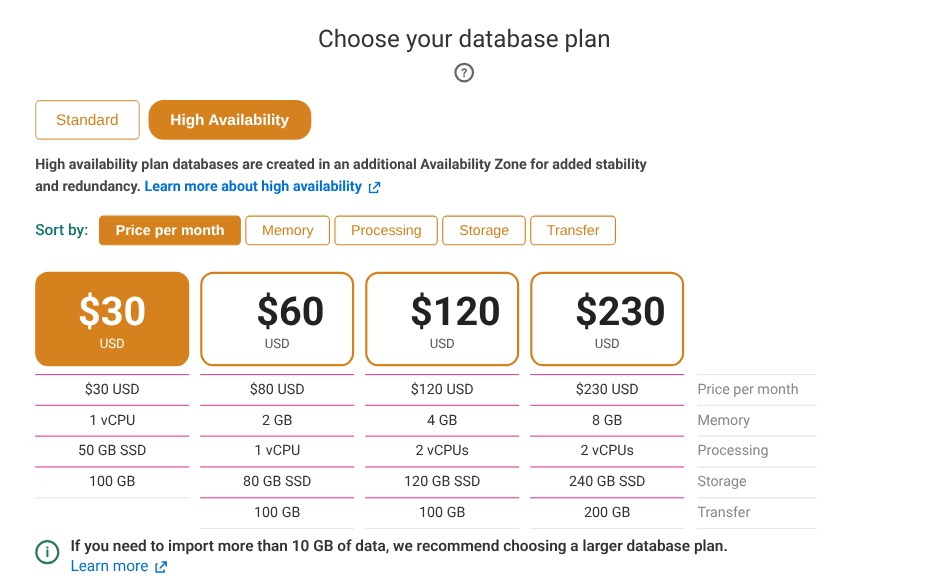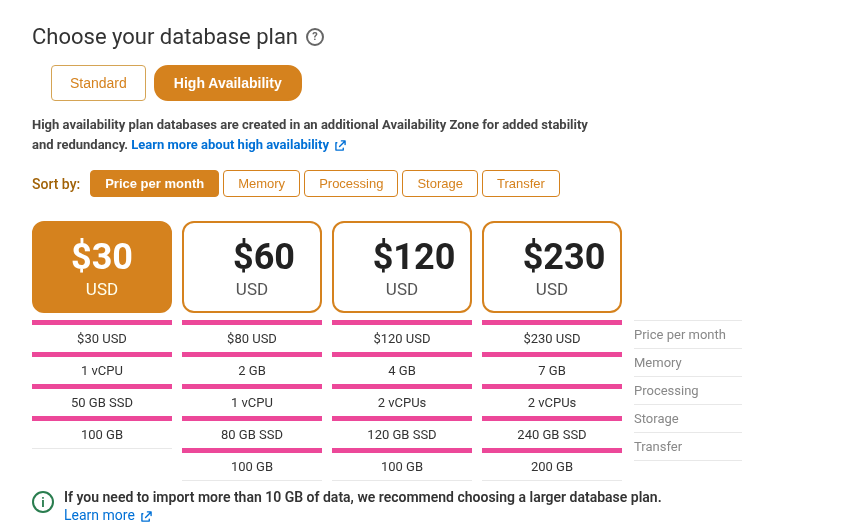--- a/index.html
+++ b/index.html
@@ -12,20 +12,21 @@
       min-height: 530px;
     }
 
     .page-title {
       font-size: 22px;
       font-weight: 400;
       margin-bottom: 16px;
       display: flex;
       align-items: center;
       gap: 8px;
+      flex-direction: column;
     }
 
     .help-icon {
       display: inline-flex;
       align-items: center;
       justify-content: center;
       width: 18px;
       height: 18px;
       border: 2px solid #666;
       border-radius: 50%;
@@ -43,21 +44,20 @@
 
     .btn-standard {
       border: 1px solid #d5a455;
       background: #fff;
       color: #d5821e;
       padding: 8px 18px;
       border-radius: 4px;
       font-size: 14px;
       cursor: pointer;
       margin-right: 8px;
-      margin-left: 19px;
     }
 
     .btn-high-availability {
       border: 2px solid #d5821e;
       background: #d5821e;
       color: #fff;
       padding: 8px 18px;
       border-radius: 14px;
       font-size: 14px;
       font-weight: 600;
@@ -88,21 +88,21 @@
 
     .sort-bar {
       display: flex;
       align-items: center;
       gap: 4px;
       margin-bottom: 24px;
     }
 
     .sort-label {
       font-size: 14px;
-      color: #a16207;
+      color: #0f766e;
       margin-right: 6px;
       font-weight: 500;
     }
 
     .sort-btn {
       padding: 5px 14px;
       border-radius: 4px;
       border: 1px solid #ccc;
       background: #fff;
       font-size: 13px;
@@ -143,21 +143,21 @@
     .plan-price {
       font-size: 36px;
       font-weight: 700;
       line-height: 1;
     }
 
     .plan-card.selected .plan-price { color: #fff; }
     .plan-card:not(.selected) .plan-price { color: #222; margin-left: 24px; }
 
     .plan-currency {
-      font-size: 17px;
+      font-size: 12px;
       margin-top: 4px;
     }
     .plan-card.selected .plan-currency { color: #ffe; }
     .plan-card:not(.selected) .plan-currency { color: #555; }
 
     .plans-wrapper {
       display: flex;
       flex-direction: column;
     }
 
@@ -175,21 +175,21 @@
     .data-col {
       width: 140px;
     }
 
     .data-row-item {
       text-align: center;
       font-size: 13px;
       color: #333;
       padding: 6px 4px;
       border-bottom: 1px solid #e8e8e8;
-      border-top: 5px solid #ec4899;
+      border-top: 1px solid #ec4899;
       margin-top: -1px;
     }
 
     .data-cols-wrapper {
       display: flex;
       gap: 10px;
     }
 
     .label-col {
       display: flex;
@@ -319,21 +319,21 @@
         </div>
         <div class="data-col">
           <div class="data-row-item">$120 USD</div>
           <div class="data-row-item">4 GB</div>
           <div class="data-row-item">2 vCPUs</div>
           <div class="data-row-item">120 GB SSD</div>
           <div class="data-row-item">100 GB</div>
         </div>
         <div class="data-col">
           <div class="data-row-item">$230 USD</div>
-          <div class="data-row-item">7 GB</div>
+          <div class="data-row-item">8 GB</div>
           <div class="data-row-item">2 vCPUs</div>
           <div class="data-row-item">240 GB SSD</div>
           <div class="data-row-item">200 GB</div>
         </div>
       </div>
     <div class="label-col">
 
     <div class="label-item">Price per month</div>
         <div class="label-item">Memory</div>
         <div class="label-item">Processing</div>

